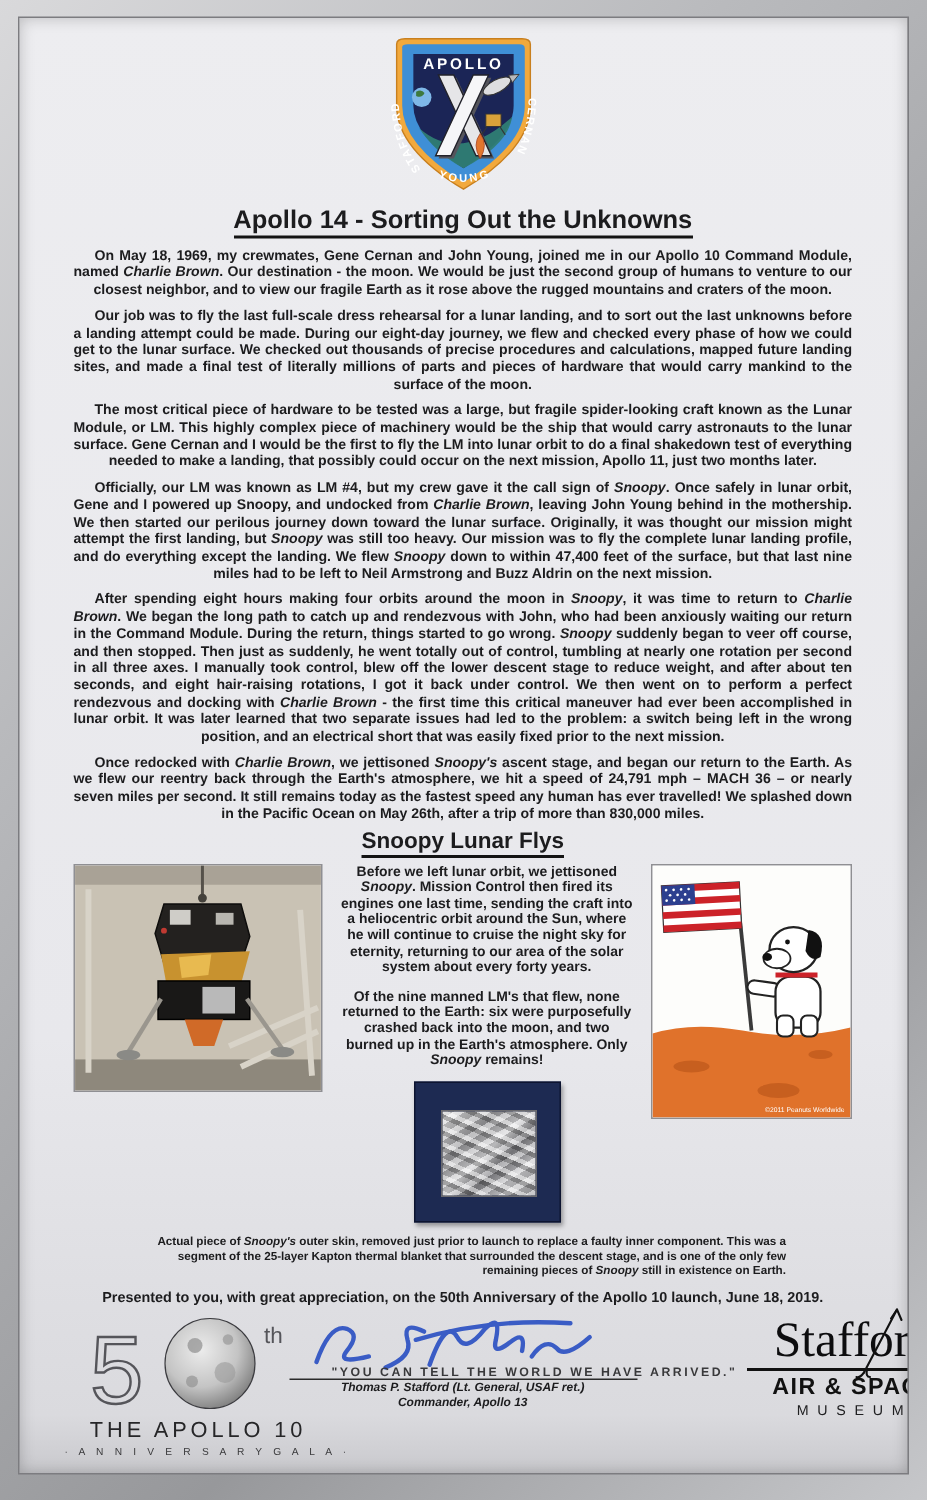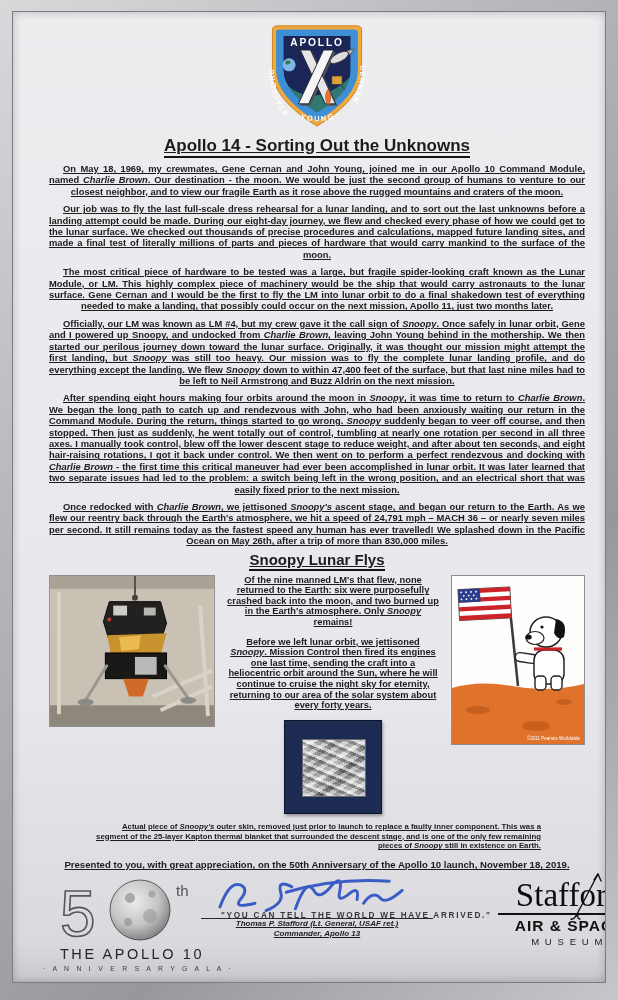--- a/index.html
+++ b/index.html
@@ -3,21 +3,21 @@
 <meta charset="utf-8">
 <style>
   html,body{margin:0;padding:0;background:#4a4a4c;font-family:"Liberation Sans",sans-serif;}
   .frame{width:618px;height:1000px;box-sizing:border-box;padding:11px 12px 17px 12px;
     background:linear-gradient(135deg,#d9d9db 0%,#b9babd 30%,#97989b 70%,#c6c7ca 100%);
     position:relative;}
   .paper{width:100%;height:100%;box-sizing:border-box;position:relative;overflow:hidden;
     border:1px solid #7c7c80;
     background:linear-gradient(180deg,#ededf0 0%,#e8e8ec 70%,#dadade 96%,#c9c9cd 100%);
     box-shadow:inset 0 0 10px rgba(0,0,0,.22);
-    padding:12px 20px 0 36px;color:#1c1c1e;text-decoration:underline;}
+    padding:12px 37px 0 36px;color:#1c1c1e;}
   .patch-wrap{text-align:center;margin-bottom:4px;}
   .h1{font-size:17px;font-weight:bold;text-align:center;margin:2px 0 7px 0;}
   .h1 span, .h2 span{border-bottom:2px solid #141414;padding-bottom:1px;}
   .h2{font-size:15px;font-weight:bold;text-align:center;margin:4px 0 7px 0;}
   .body-par{font-size:9.4px;line-height:11.4px;font-weight:bold;
     text-align:justify;text-align-last:center;text-indent:14px;margin:0 0 6px 0;}
   .mid{display:flex;gap:10px;margin-top:2px;}
   .fig-left{width:166px;flex:none;}
   .mid-center{flex:1;padding:0 2px;}
   .fig-right{width:134px;flex:none;}
@@ -138,22 +138,22 @@
               <line x1="58" y1="90" x2="36" y2="126"></line>
               <line x1="116" y1="90" x2="140" y2="124"></line>
             </g>
             <ellipse cx="36" cy="128" rx="8" ry="3.5" fill="#8a8a86"></ellipse>
             <ellipse cx="140" cy="126" rx="8" ry="3.5" fill="#8a8a86"></ellipse>
           </g>
         </svg>
       </div>
 
       <div class="mid-center">
+        <p class="center-par">Before we left lunar orbit, we jettisoned <i>Snoopy</i>. Mission Control then fired its engines one last time, sending the craft into a heliocentric orbit around the Sun, where he will continue to cruise the night sky for eternity, returning to our area of the solar system about every forty years.</p>
         <p class="center-par">Of the nine manned LM's that flew, none returned to the Earth: six were purposefully crashed back into the moon, and two burned up in the Earth's atmosphere. Only <i>Snoopy</i> remains!</p>
-        <p class="center-par">Before we left lunar orbit, we jettisoned <i>Snoopy</i>. Mission Control then fired its engines one last time, sending the craft into a heliocentric orbit around the Sun, where he will continue to cruise the night sky for eternity, returning to our area of the solar system about every forty years.</p>
         <div class="foil-wrap">
           <div class="foil">
             <div class="foil-inner"></div>
           </div>
         </div>
       </div>
 
       <div class="fig-right">
         <svg class="photo-border" width="132" height="168" viewBox="0 0 132 168">
           <rect width="132" height="168" fill="#fdfdfb"></rect>
@@ -197,21 +197,21 @@
             <circle cx="90" cy="51" r="1.6" fill="#111"></circle>
             <path d="M104,43 Q116,45 112,61 Q106,65 102,57 Z" fill="#111"></path>
           </g>
           <text x="128" y="164" font-size="4.5" fill="#ffffff" text-anchor="end">©2011 Peanuts Worldwide</text>
         </svg>
       </div>
     </div>
 
     <p class="foil-caption">Actual piece of <i>Snoopy's</i> outer skin, removed just prior to launch to replace a faulty inner component. This was a segment of the 25-layer Kapton thermal blanket that surrounded the descent stage, and is one of the only few remaining pieces of <i>Snoopy</i> still in existence on Earth.</p>
 
-    <div class="presented">Presented to you, with great appreciation, on the 50th Anniversary of the Apollo 10 launch, November 18, 2019.</div>
+    <div class="presented">Presented to you, with great appreciation, on the 50th Anniversary of the Apollo 10 launch, June 18, 2019.</div>
 
     <div class="sig-block">
       <svg width="235" height="46" viewBox="0 0 240 50" style="display:block;margin:0 auto;">
         <g fill="none" stroke="#3a5cc5" stroke-width="3.2" stroke-linecap="round" stroke-linejoin="round">
           <path d="M14,38 Q24,10 36,14 Q46,18 36,30 Q28,40 52,34"></path>
           <path d="M92,16 Q76,8 80,22 Q84,34 64,42"></path>
           <path d="M96,40 Q108,6 116,20 Q122,32 136,14 Q148,2 144,22 Q141,34 154,24 Q166,14 163,30"></path>
           <path d="M86,22 Q140,6 198,10"></path>
           <path d="M170,34 Q180,20 188,28 Q194,36 212,20"></path>
         </g>

